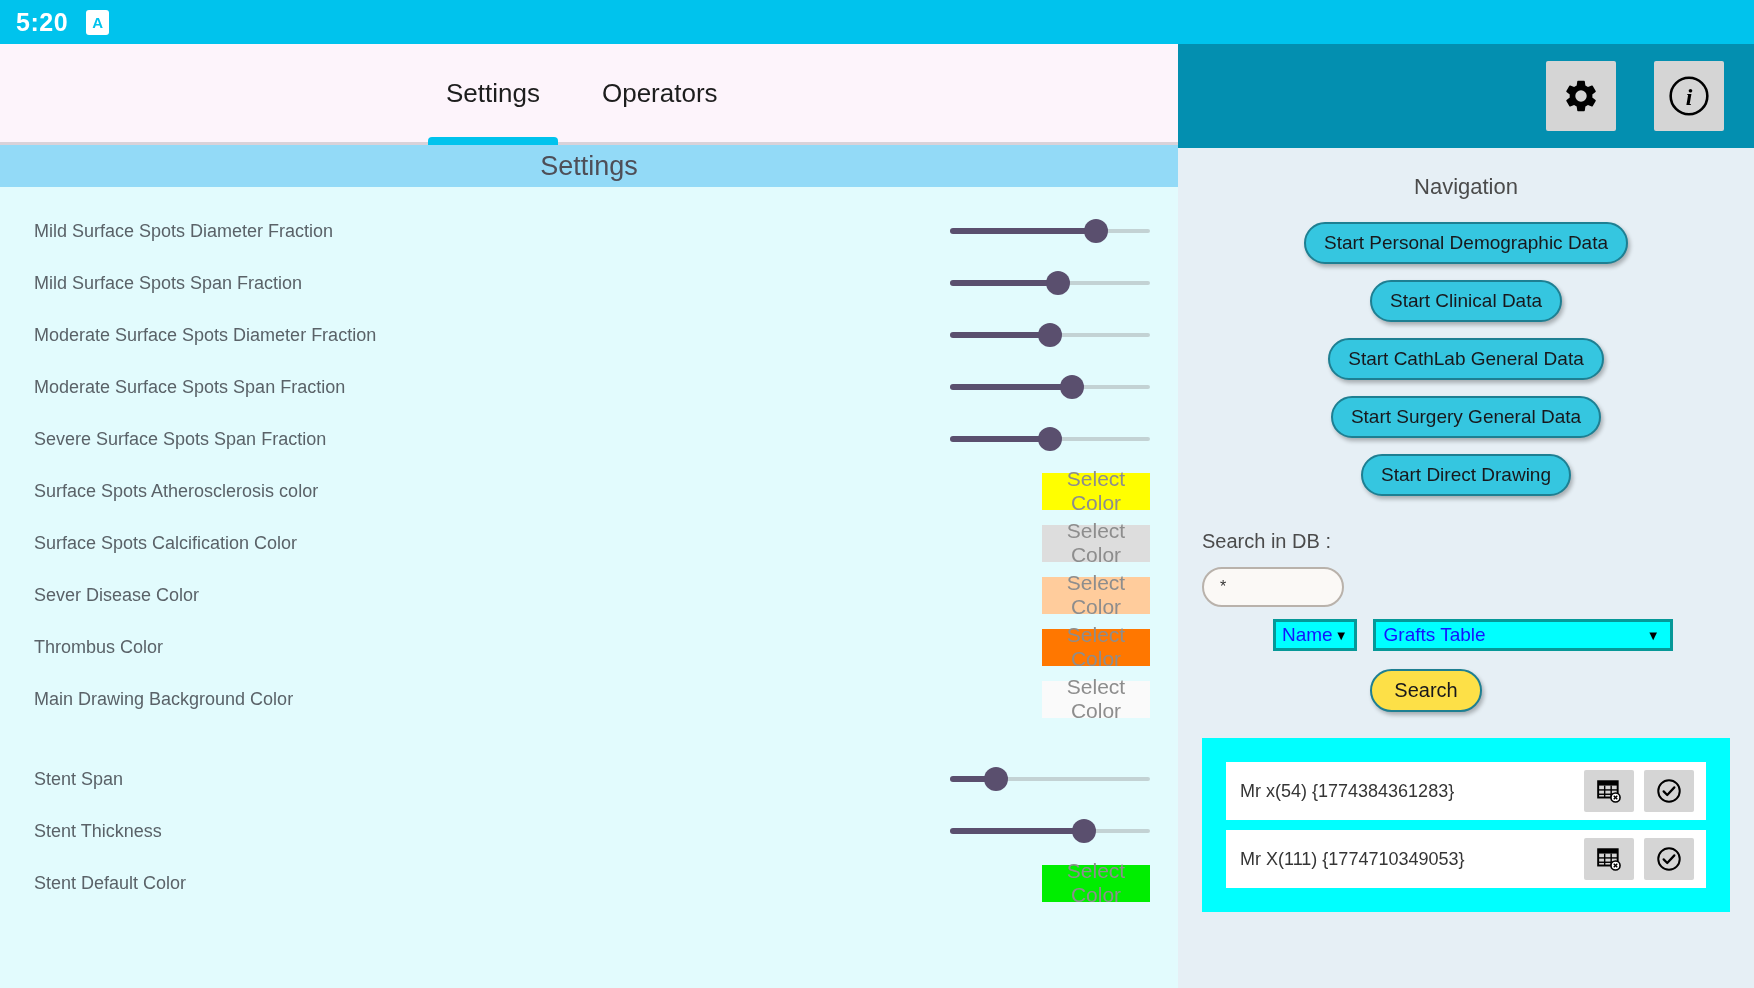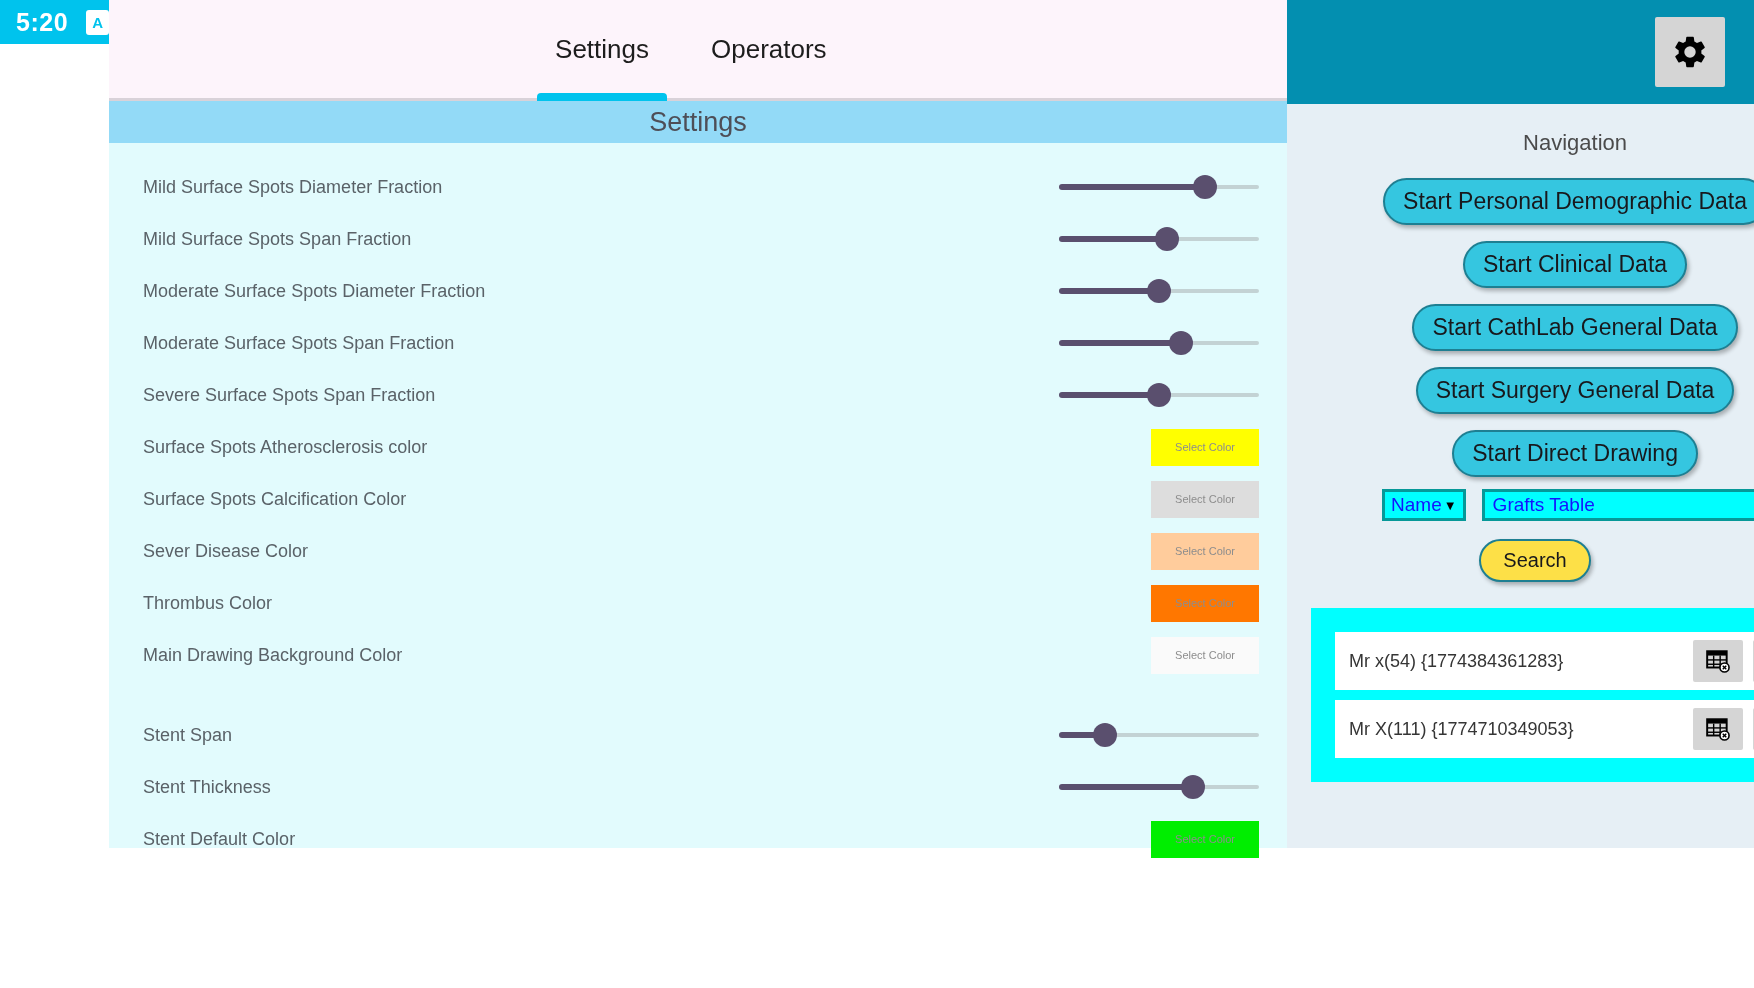--- a/index.html
+++ b/index.html
@@ -2,21 +2,21 @@
 <html><head>
 <meta charset="utf-8">
 <style>
   * { box-sizing: border-box; margin: 0; padding: 0; }
   html, body {
     width: 1754px; height: 988px;
     font-family: "Liberation Sans", sans-serif;
     overflow: hidden;
     background: #ffffff;
   }
-  .app { position: relative; width: 1754px; height: 848px; display: flex; flex-direction: row; }
+  .app { position: relative; width: 1754px; height: 988px; display: flex; flex-direction: column; }
 
   
   .statusbar {
     height: 44px; background: #00c3ed; color: #ffffff;
     display: flex; align-items: center; padding-left: 16px; gap: 18px;
     flex: 0 0 44px;
   }
   .statusbar .clock { font-size: 25px; font-weight: bold; letter-spacing: .5px; }
   .notif-icon {
     width: 23px; height: 25px; background: #ffffff; border-radius: 3px;
@@ -60,21 +60,21 @@
   .slider .track { position: absolute; left: 0; right: 0; height: 4px; background: #c3d2d4; border-radius: 2px; }
   .slider .fill  { position: absolute; left: 0; height: 6px; background: #5a4f6e; border-radius: 3px; }
   .slider .thumb {
     position: absolute; width: 24px; height: 24px; border-radius: 50%;
     background: #5a4f6e; transform: translateX(-50%);
   }
 
   
   .colorbtn {
     width: 108px; height: 37px; border: none; cursor: pointer;
-    font-size: 11px; color: #8d8d8d; font-family: "Liberation Sans", sans-serif;
+    font-size: 21px; color: #8d8d8d; font-family: "Liberation Sans", sans-serif;
     display: flex; align-items: center; justify-content: center;
   }
 
   .spacer-gap { height: 28px; }
 
   
   .right-pane { width: 576px; display: flex; flex-direction: column; background: #e6eff5; }
 
   .right-header {
     height: 104px; background: #038fb0; display: flex; align-items: center;
@@ -83,21 +83,21 @@
   .iconbtn {
     width: 70px; height: 70px; background: #d5d5d5; border: none; cursor: pointer;
     display: flex; align-items: center; justify-content: center; border-radius: 2px;
   }
 
   .nav-title { text-align: center; font-size: 22px; color: #4b4b4b; margin-top: 26px; }
 
   .navlist { display: flex; flex-direction: column; align-items: center; gap: 16px; margin-top: 22px; }
   .navbtn {
     background: #35c6e0; border: 2px solid #1e7f92; border-radius: 26px;
-    padding: 8px 18px; font-size: 23px; color: #18181c; cursor: pointer;
+    padding: 8px 18px; font-size: 19px; color: #18181c; cursor: pointer;
     font-family: "Liberation Sans", sans-serif;
     box-shadow: 2px 3px 4px rgba(0,0,0,.28);
   }
 
   .search-block { margin-top: 34px; padding-left: 24px; }
   .search-label { font-size: 20px; color: #4b4b4b; }
   .search-input {
     margin-top: 14px; width: 142px; height: 40px; border-radius: 20px;
     border: 2px solid #b9b2ab; background: #fbf9f6; padding: 0 16px;
     font-size: 16px; color: #333; font-family: "Liberation Sans", sans-serif;
@@ -308,20 +308,24 @@
       <div class="nav-title">Navigation</div>
 
       <div class="navlist">
         <button class="navbtn">Start Personal Demographic Data</button>
         <button class="navbtn">Start Clinical Data</button>
         <button class="navbtn">Start CathLab General Data</button>
         <button class="navbtn">Start Surgery General Data</button>
         <button class="navbtn">Start Direct Drawing</button>
       </div>
 
+      <div class="search-block">
+        <div class="search-label">Search in DB :</div>
+        <input class="search-input" type="text" value="*" style="">
+      </div>
 
       <div class="selects-row">
         <div class="sel name-sel">
           <span>Name</span>
           <span class="caret">▼</span>
         </div>
         <div class="sel table-sel">
           <span>Grafts Table</span>
           <span class="caret">▼</span>
         </div>

